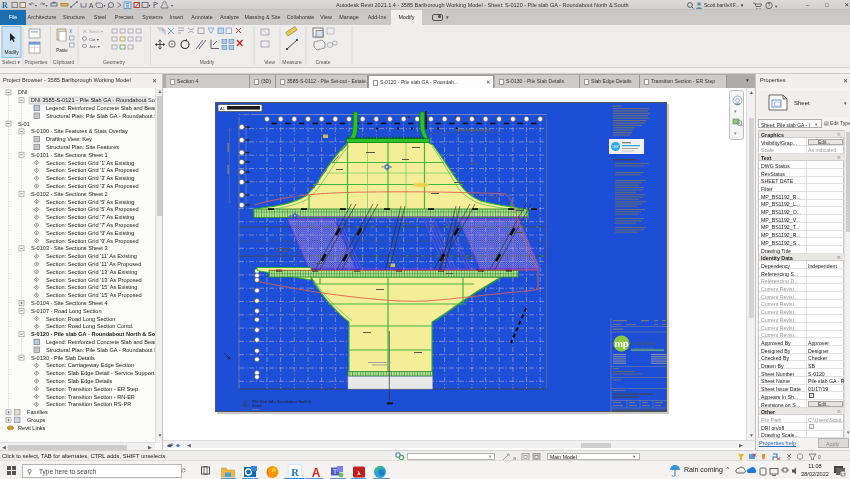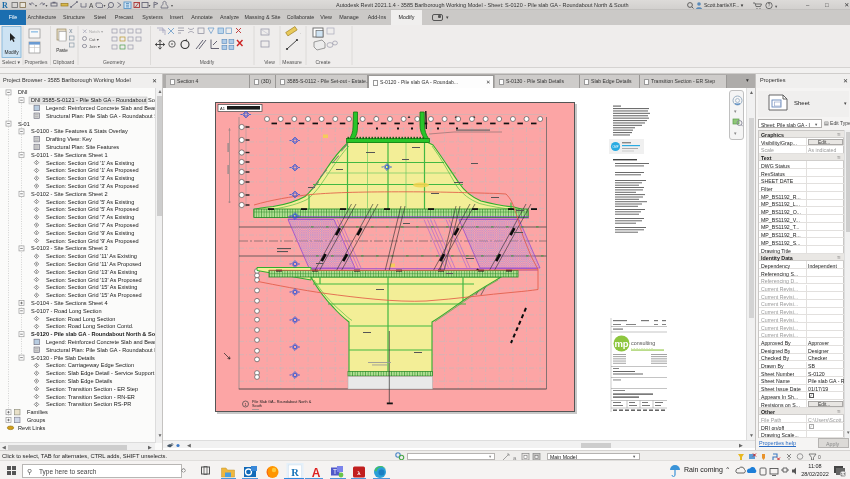--- a/index.html
+++ b/index.html
@@ -359,21 +359,21 @@
 <div class="abs" style="left:1px;top:8px;width:5px;height:120px;background:#cdcdcd;"></div>
 <div class="t" style="left:1.5px;top:344px;font-size:5px;color:#666;">▼</div>
 </div>
 <div class="abs" style="left:0;top:354px;width:155px;height:8px;background:#f0f0f0;border-top:1px solid #dcdcdc;">
 <div class="t" style="left:2px;top:1px;font-size:5px;color:#666;">◀</div>
 <div class="abs" style="left:8px;top:1.5px;width:119px;height:5px;background:#cdcdcd;"></div>
 <div class="t" style="left:148px;top:1px;font-size:5px;color:#666;">▶</div>
 </div>
 </div>
 <div class="abs" style="left:163px;top:88px;width:592px;height:362px;background:#ffffff;overflow:hidden;">
-<div class="abs" style="left:52px;top:14px;width:360px;height:310px;background:#fca5a5;border:1px solid #555;box-shadow:2px 2px 0 #c8c8c8;">
+<div class="abs" style="left:52px;top:14px;width:452px;height:310px;background:#1d4ed8;border:1px solid #555;box-shadow:2px 2px 0 #c8c8c8;">
 <svg class="abs" style="left:0;top:0" width="452" height="310" viewBox="0 0 452 310">
 <defs>
 <pattern id="pd" width="2.2" height="2.2" patternUnits="userSpaceOnUse">
  <path d="M0 2.2 L2.2 0 M0 0 L2.2 2.2" stroke="#b78ad8" stroke-width="0.5"></path>
           </pattern>
 <pattern id="tickg" width="2.6" height="8" patternUnits="userSpaceOnUse">
  <line x1="1.3" y1="0" x2="1.3" y2="8" stroke="#117a11" stroke-width="0.9"></line>
           </pattern>
 </defs>
 <rect x="2" y="1.5" width="44" height="7" fill="#fff" stroke="#444" stroke-width="0.7"></rect>

